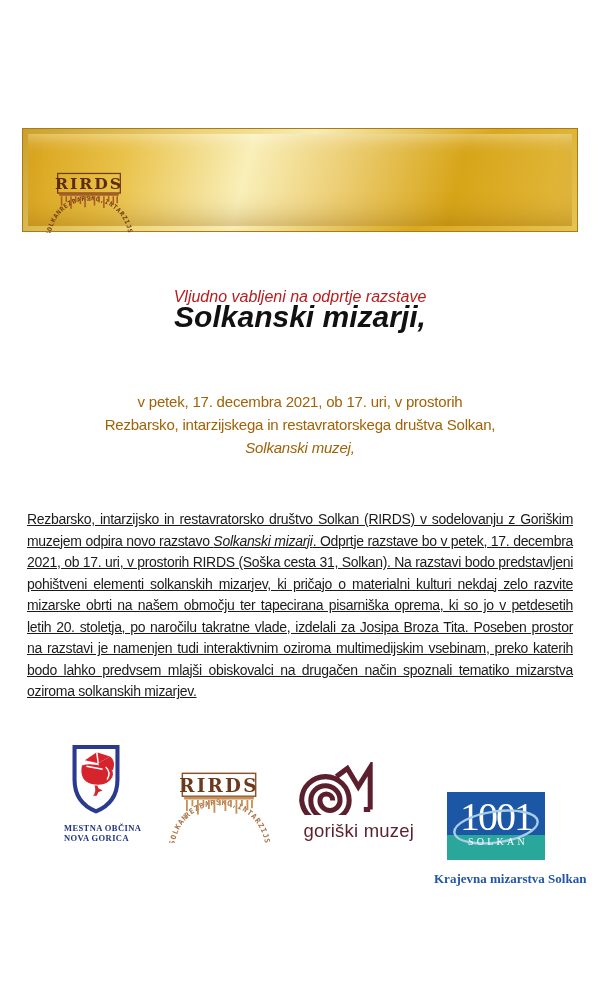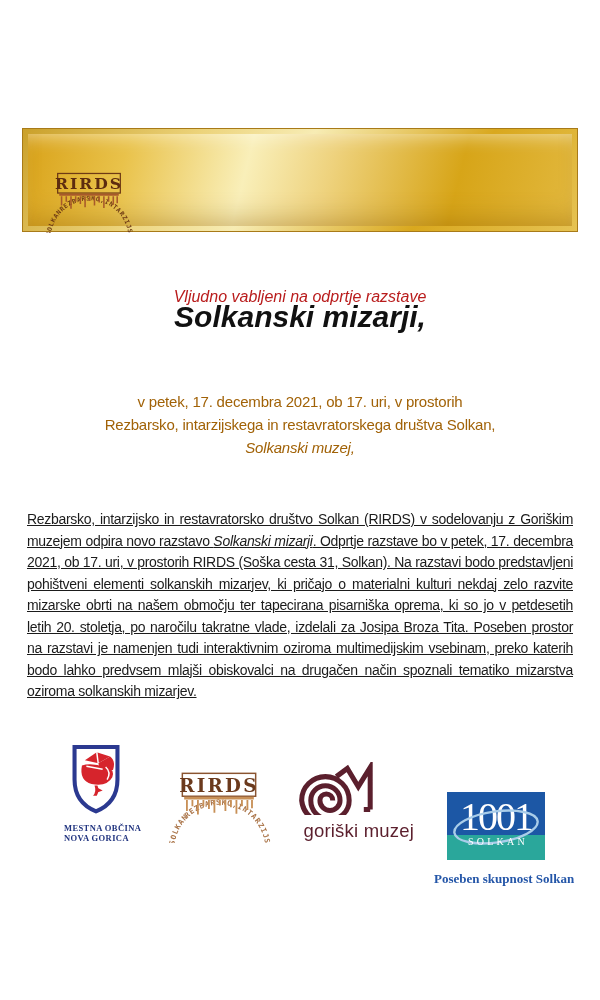--- a/index.html
+++ b/index.html
@@ -137,16 +137,16 @@
   </div>
 
   <div class="logo-sk">
     <svg width="98" height="68" viewBox="0 0 98 68">
       <rect x="0" y="0" width="98" height="43" fill="#1c57a5"></rect>
       <rect x="0" y="43" width="98" height="25" fill="#2aa79b"></rect>
       <text class="sk-number" x="49" y="38" text-anchor="middle">1001</text>
       <ellipse cx="49" cy="35" rx="42" ry="15.5" fill="none" stroke="#a9cde9" stroke-width="2.4" transform="rotate(-8 49 35)"></ellipse>
       <text class="sk-name" x="51" y="53" text-anchor="middle">SOLKAN</text>
     </svg>
-    <div class="sk-caption">Poseben skupnost Solkan</div>
+    <div class="sk-caption">Krajevna mizarstva Solkan</div>
   </div>
 
 </div>
 
 </body></html>

